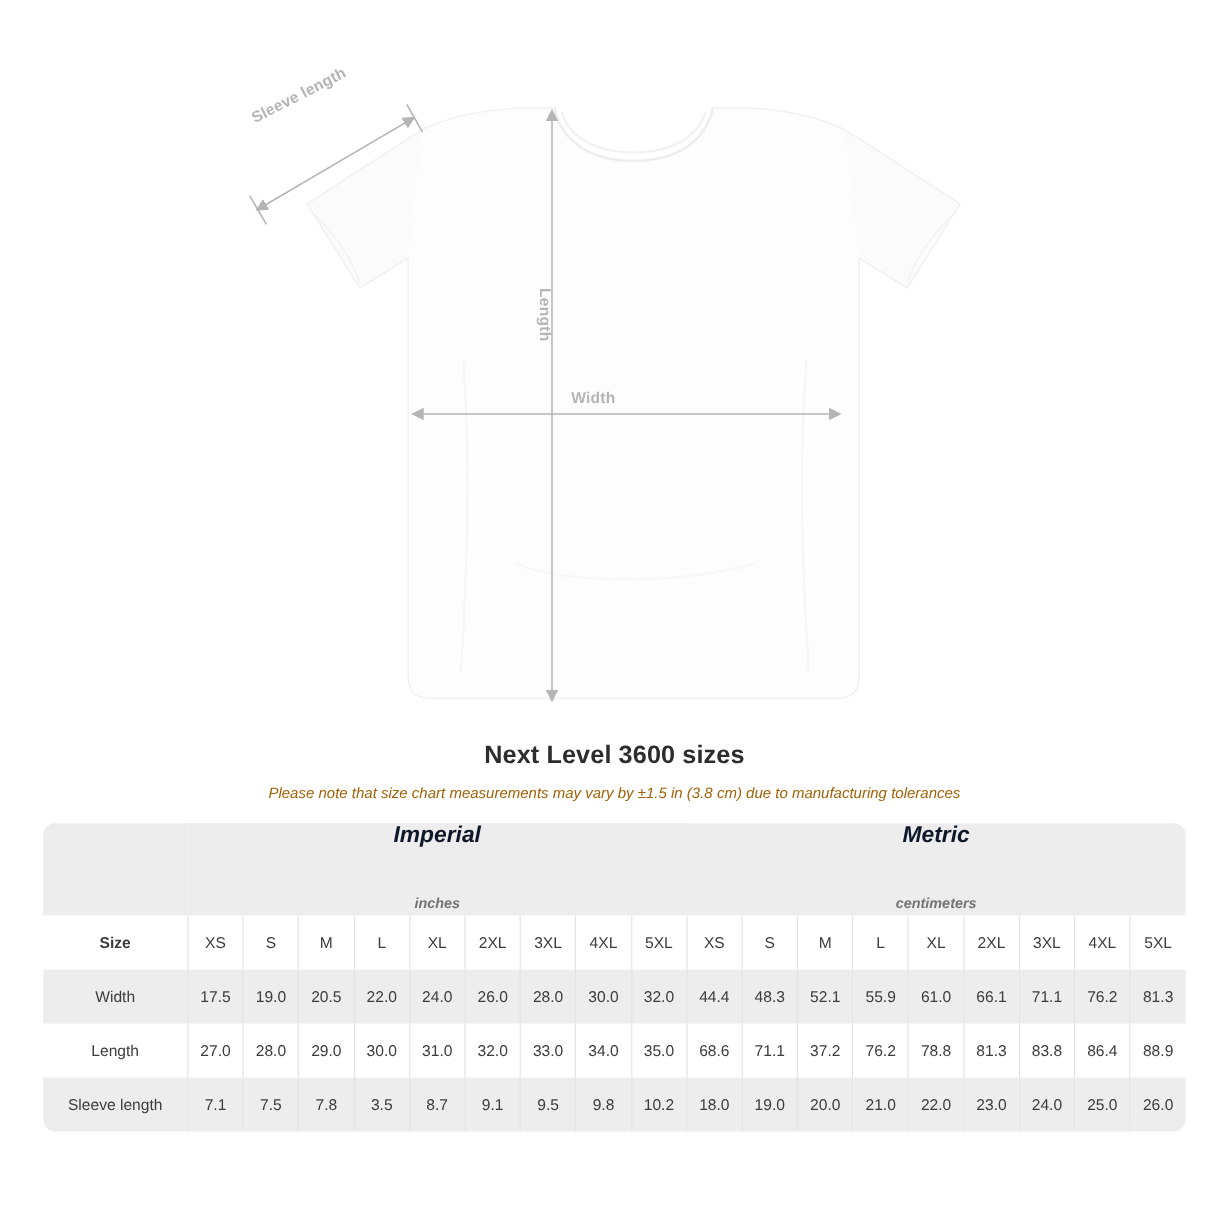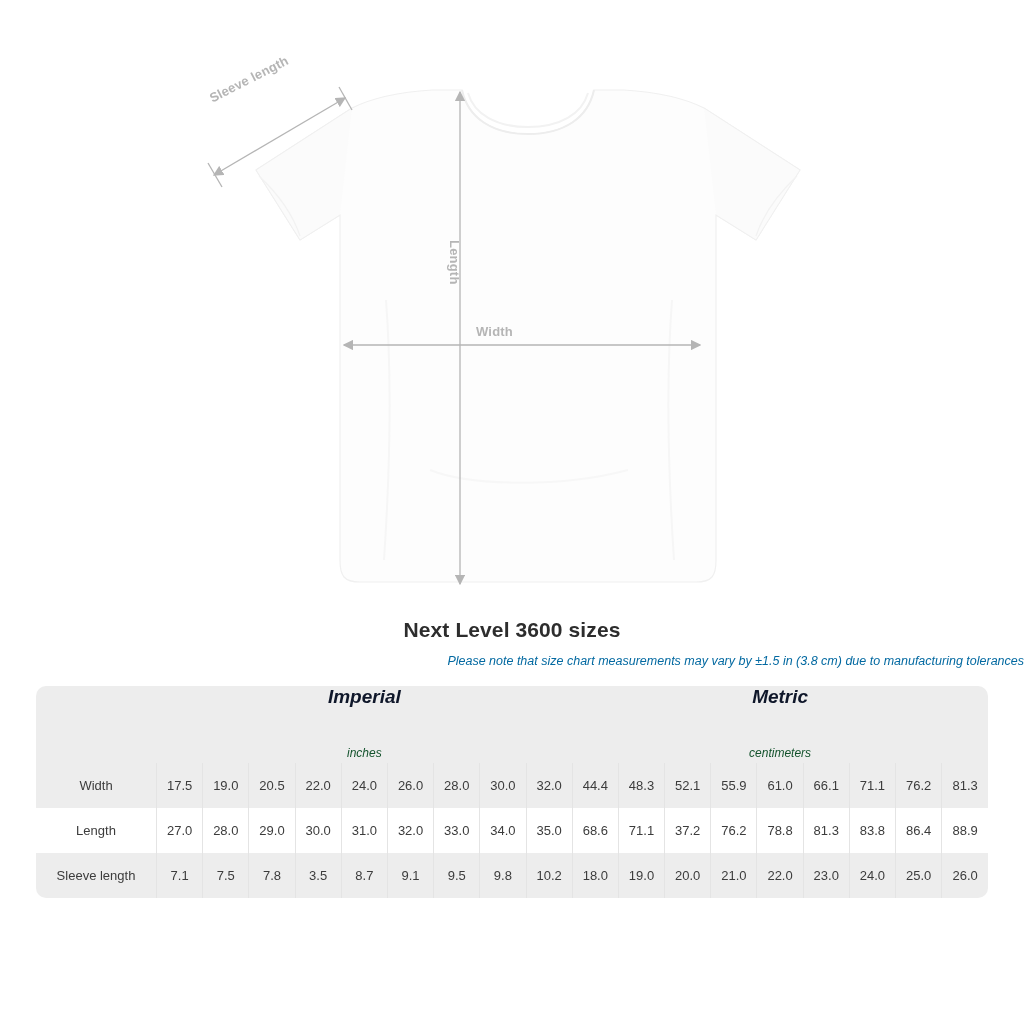--- a/index.html
+++ b/index.html
@@ -60,24 +60,24 @@
   
   .heading {
     text-align: center;
     font-size: 21px;
     font-weight: bold;
     color: #2d2d2d;
     margin-top: 8px;
     letter-spacing: 0.1px;
   }
   .subheading {
-    text-align: right;
+    text-align: center;
     font-size: 12.5px;
     font-style: italic;
-    color: #0369a1;
+    color: #a16207;
     margin-top: 12px;
   }
 
   
   .table-wrap {
     margin: 18px 36px 0 36px;
     width: 952px;
   }
   table.size-chart {
     border-collapse: collapse;
@@ -107,22 +107,22 @@
   .sys-title {
     font-size: 19px;
     font-style: italic;
     font-weight: bold;
     color: #0f172a;
     line-height: 1.15;
   }
   .sys-unit {
     font-size: 12px;
     font-style: italic;
-    color: #14532d;
-    font-weight: normal;
+    color: #737373;
+    font-weight: bold;
     line-height: 1.6;
     margin-top: 36px;
   }
   .hdr-row td {
     background: #ffffff;
     font-weight: bold;
     font-size: 13px;
     color: #3a3a3a;
     height: 52px;
   }
@@ -230,20 +230,41 @@
         <td colspan="9">
           <div class="sys-title">Imperial</div>
           <div class="sys-unit">inches</div>
         </td>
         <td colspan="9" class="last-cell">
           <div class="sys-title">Metric</div>
           <div class="sys-unit">centimeters</div>
         </td>
       </tr>
 
+      <tr class="hdr-row">
+        <td class="rowlabel">Size</td>
+        <td class="v-sep">XS</td>
+        <td class="v-sep">S</td>
+        <td class="v-sep">M</td>
+        <td class="v-sep">L</td>
+        <td class="v-sep">XL</td>
+        <td class="v-sep">2XL</td>
+        <td class="v-sep">3XL</td>
+        <td class="v-sep">4XL</td>
+        <td class="v-sep">5XL</td>
+        <td class="v-sep">XS</td>
+        <td class="v-sep">S</td>
+        <td class="v-sep">M</td>
+        <td class="v-sep">L</td>
+        <td class="v-sep">XL</td>
+        <td class="v-sep">2XL</td>
+        <td class="v-sep">3XL</td>
+        <td class="v-sep">4XL</td>
+        <td class="v-sep">5XL</td>
+      </tr>
 
       <tr class="band">
         <td class="rowlabel">Width</td>
         <td class="v-sep">17.5</td>
         <td class="v-sep">19.0</td>
         <td class="v-sep">20.5</td>
         <td class="v-sep">22.0</td>
         <td class="v-sep">24.0</td>
         <td class="v-sep">26.0</td>
         <td class="v-sep">28.0</td>

